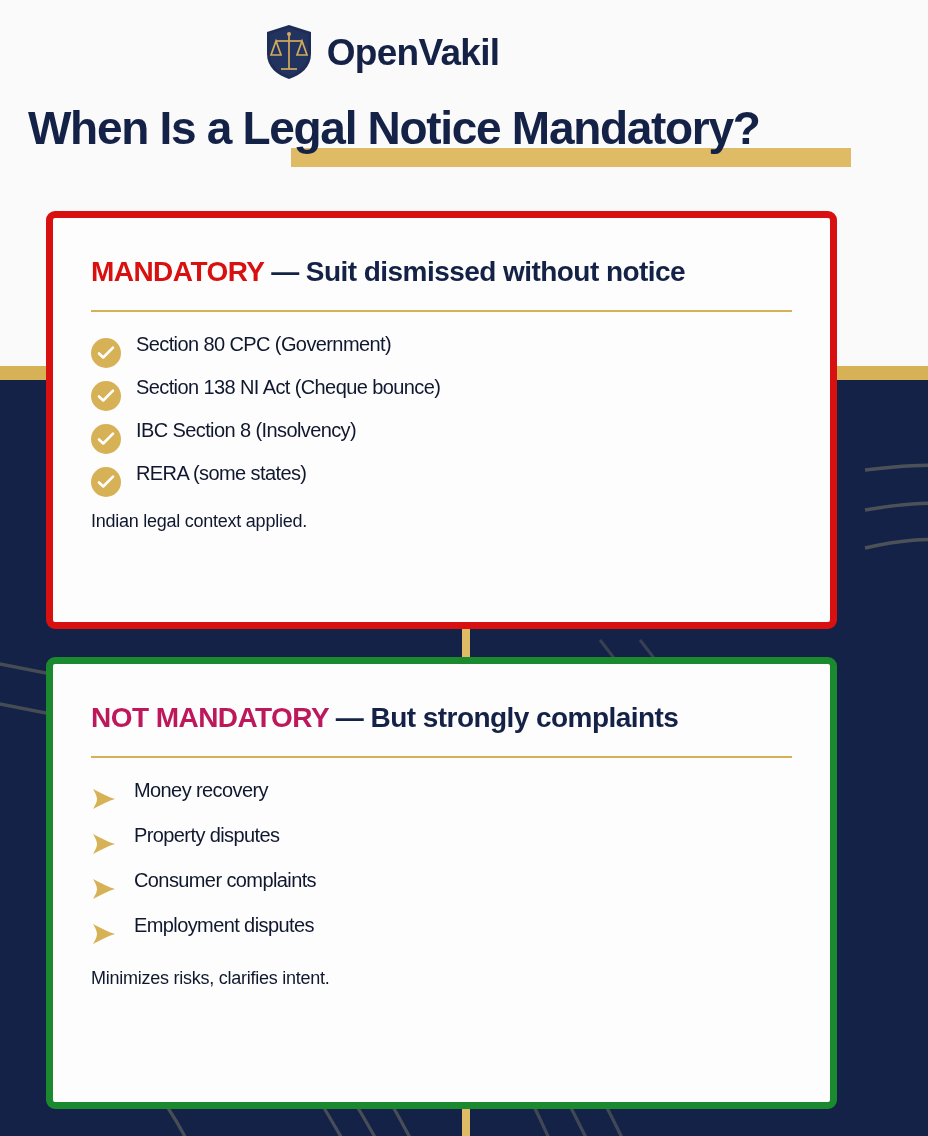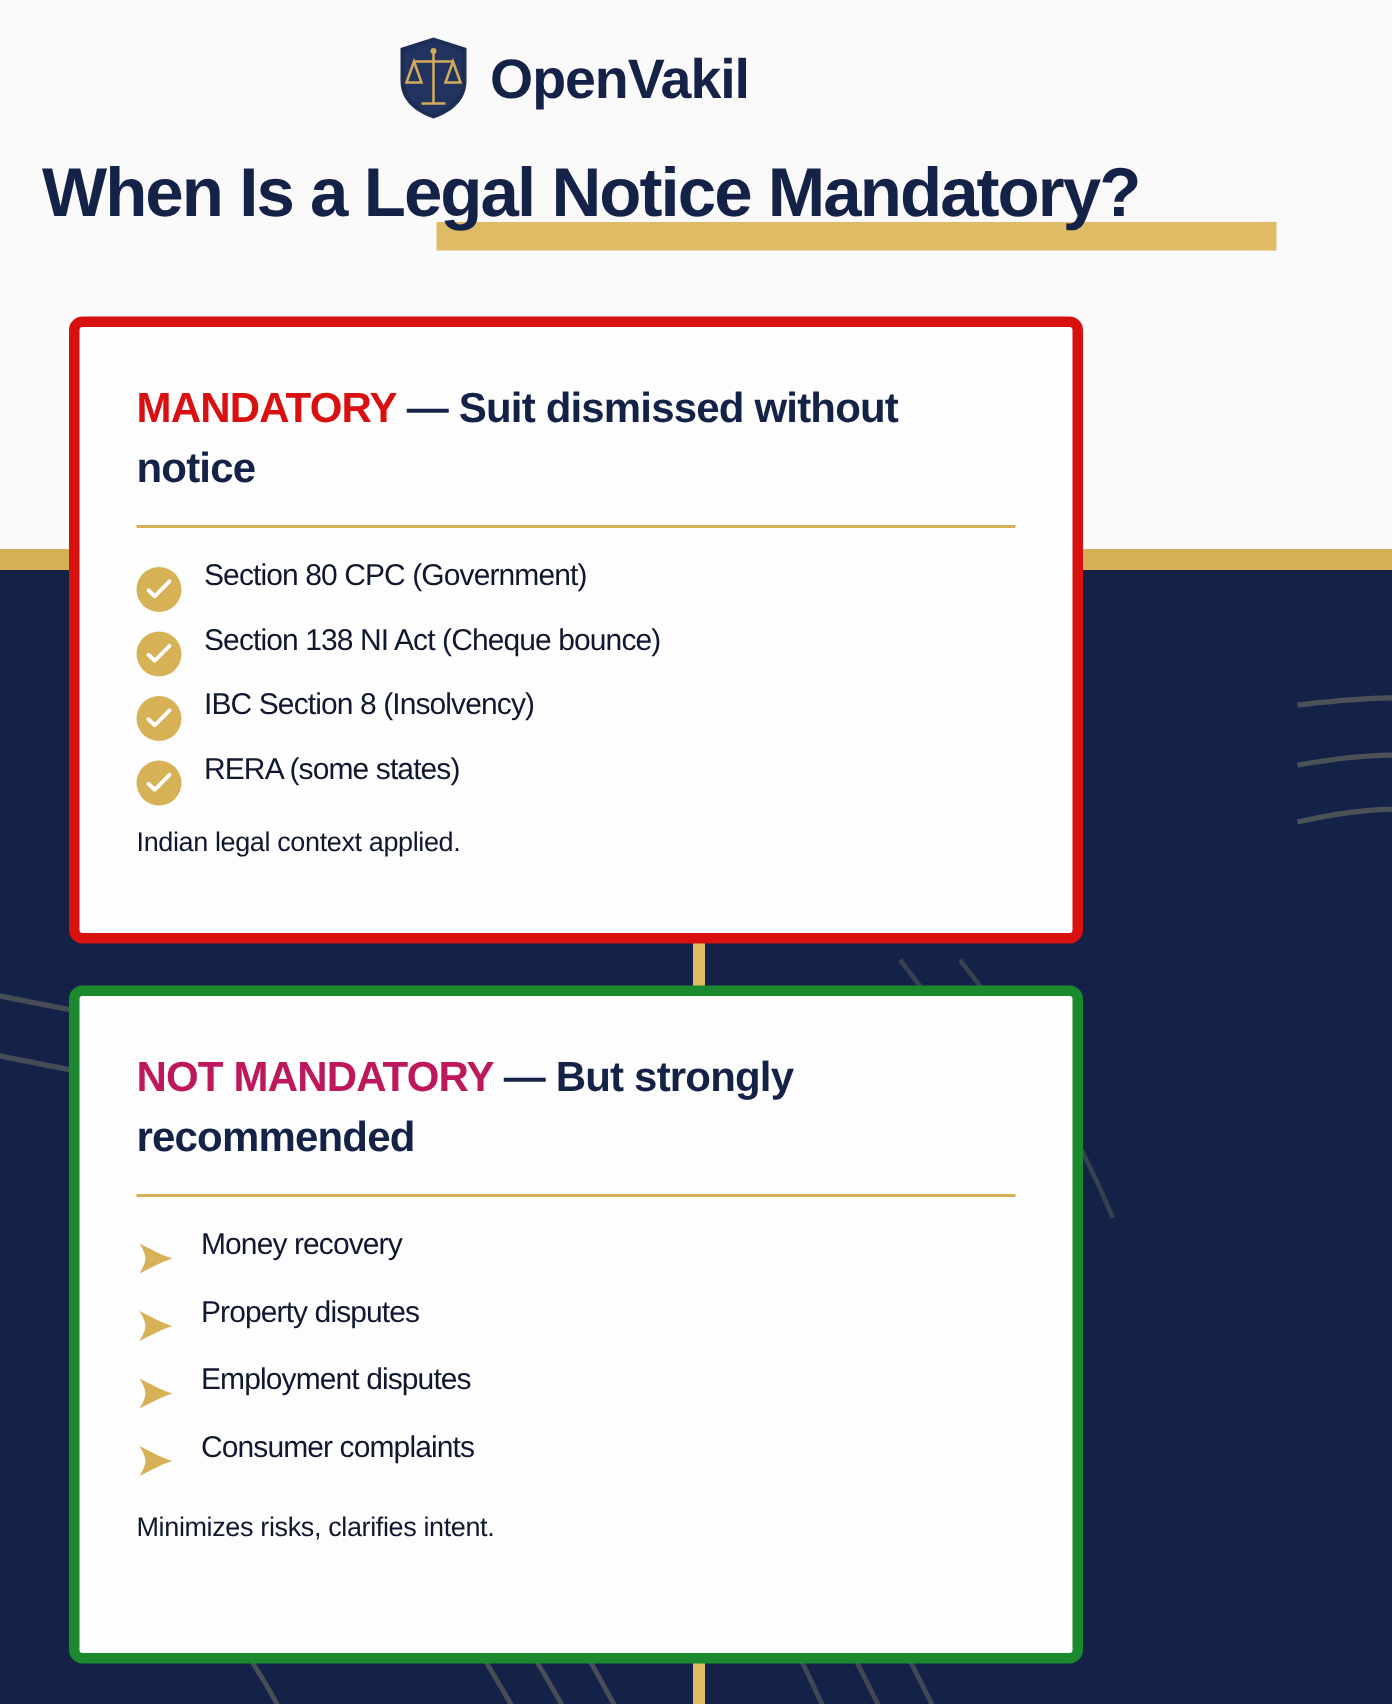--- a/index.html
+++ b/index.html
@@ -51,21 +51,21 @@
     position:absolute; left:291px; top:44px; width:560px; height:19px;
     background:#e0bb66; z-index:-1;
   }
   #page-title {
     font-size:46px; font-weight:bold; color:#152247;
     letter-spacing:-1.3px; line-height:1.06; white-space:nowrap;
   }
 
   
   .card {
-    position:absolute; left:46px; width:676px;
+    position:absolute; left:46px; width:791px;
     background:#fdfdfd; border-radius:9px; z-index:4;
     padding:34px 38px 26px 38px;
   }
   #card-mandatory { top:211px; height:418px; border:7px solid #d81010; }
   #card-optional  { top:657px; height:452px; border:7px solid #1b8a2f; }
 
   .card-heading {
     font-size:28px; font-weight:bold; color:#152247;
     letter-spacing:-0.55px; line-height:1.42; margin:0 0 2px 0;
   }
@@ -206,21 +206,21 @@
       <span class="bullet-text">RERA (some states)</span>
     </li>
   </ul>
   <div class="card-note">Indian legal context applied.</div>
 </div>
 
 <div class="card" id="card-optional">
   <div class="card-heading">
     <span class="tag-green">NOT MANDATORY</span>
     <span class="dash">—</span>
-    <span>But strongly recommended</span>
+    <span>But strongly complaints</span>
   </div>
   <hr class="card-rule">
   <ul class="bullet-list">
     <li class="bullet-row">
       <span class="arrow-badge">
         <svg width="26" height="24" viewBox="0 0 26 24">
             <path d="M2 2 C10 6 17 10 24 12 C17 14 10 18 2 22 C5 17 6 14 6 12 C6 10 5 7 2 2 Z" fill="#d7b155"></path>
           </svg>
       </span>
       <span class="bullet-text">Money recovery</span>
@@ -232,25 +232,25 @@
           </svg>
       </span>
       <span class="bullet-text">Property disputes</span>
     </li>
     <li class="bullet-row">
       <span class="arrow-badge">
         <svg width="26" height="24" viewBox="0 0 26 24">
             <path d="M2 2 C10 6 17 10 24 12 C17 14 10 18 2 22 C5 17 6 14 6 12 C6 10 5 7 2 2 Z" fill="#d7b155"></path>
           </svg>
       </span>
+      <span class="bullet-text">Consumer complaints</span>
+    </li>
+    <li class="bullet-row">
+      <span class="arrow-badge">
+        <svg width="26" height="24" viewBox="0 0 26 24">
+            <path d="M2 2 C10 6 17 10 24 12 C17 14 10 18 2 22 C5 17 6 14 6 12 C6 10 5 7 2 2 Z" fill="#d7b155"></path>
+          </svg>
+      </span>
       <span class="bullet-text">Employment disputes</span>
-    </li>
-    <li class="bullet-row">
-      <span class="arrow-badge">
-        <svg width="26" height="24" viewBox="0 0 26 24">
-            <path d="M2 2 C10 6 17 10 24 12 C17 14 10 18 2 22 C5 17 6 14 6 12 C6 10 5 7 2 2 Z" fill="#d7b155"></path>
-          </svg>
-      </span>
-      <span class="bullet-text">Consumer complaints</span>
     </li>
   </ul>
   <div class="card-note">Minimizes risks, clarifies intent.</div>
 </div>
 
 </body></html>

